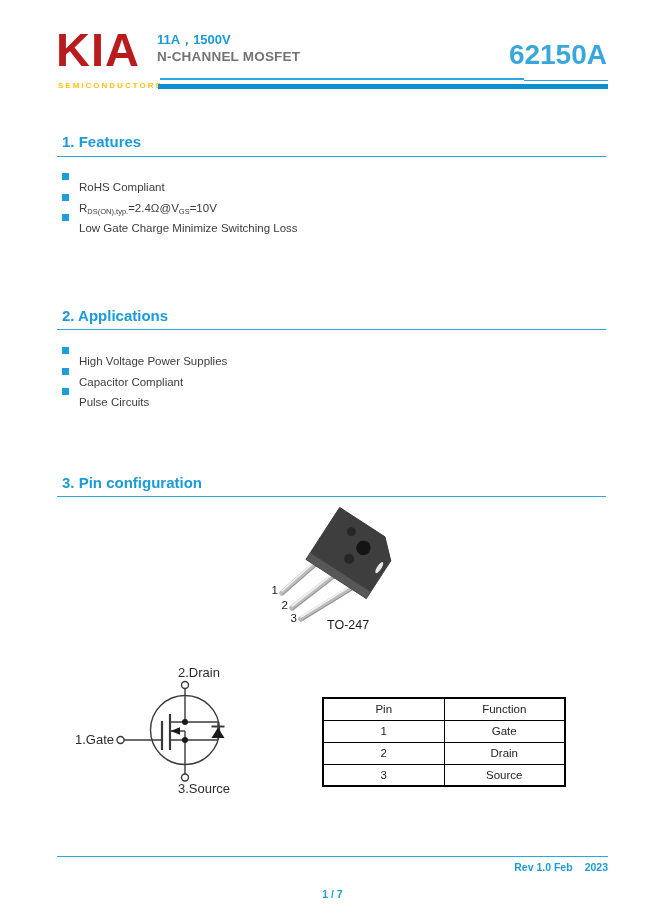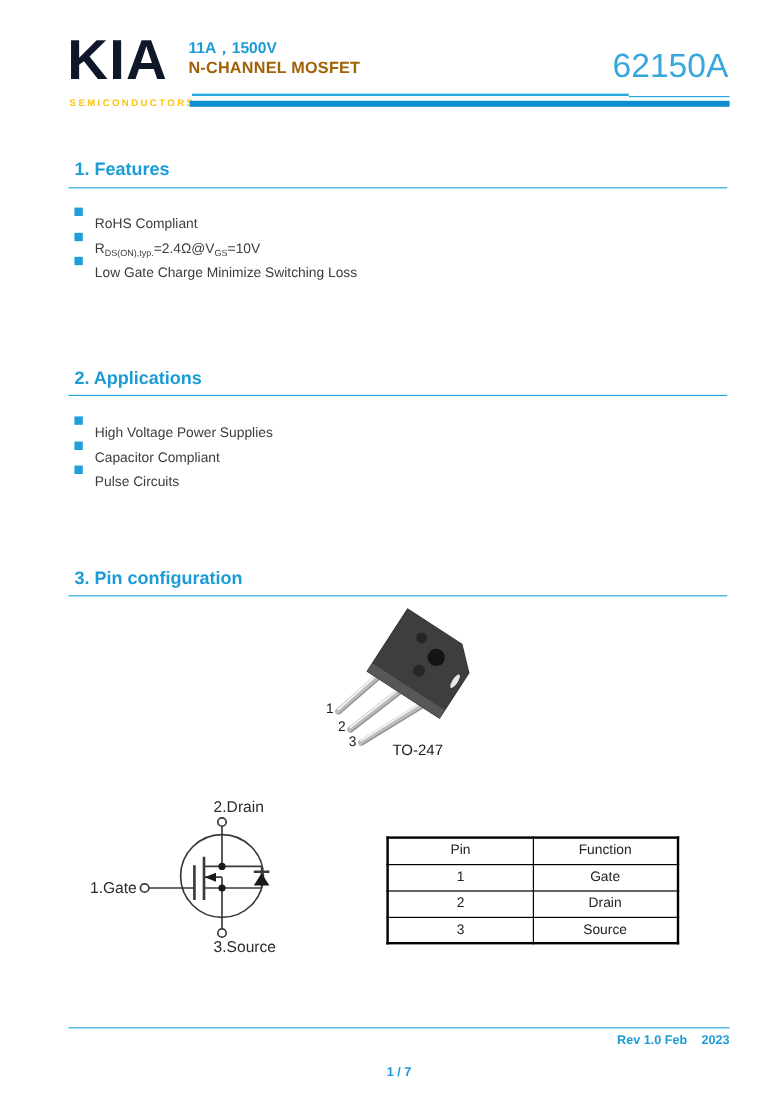--- a/index.html
+++ b/index.html
@@ -6,25 +6,25 @@
   html,body { background:#e8e8e8; }
   .page {
     position:relative; width:649px; height:917px; margin:0 auto;
     background:#ffffff; overflow:hidden;
     font-family:"Liberation Sans", sans-serif;
     -webkit-font-smoothing:antialiased;
   }
   .abs { position:absolute; }
 
   
-  .logo-kia   { left:56px; top:22px; font-size:47px; font-weight:700; color:#0f172a; letter-spacing:1px; }
+  .logo-kia   { left:56px; top:22px; font-size:47px; font-weight:700; color:#b91c1c; letter-spacing:1px; }
   .logo-tag   { left:58px; top:81px; font-size:8px; font-weight:700; color:#FFC20E; letter-spacing:2px; }
   .hdr-sub1   { left:157px; top:31px; font-size:13px; font-weight:700; color:#1B9CD6; }
-  .hdr-sub2   { left:157px; top:49px; font-size:13.5px; font-weight:700; color:#a16207; letter-spacing:.2px; }
-  .hdr-part   { left:400px; top:39px; width:207px; text-align:right; font-size:28px; font-weight:400; color:#39A7DB; }
+  .hdr-sub2   { left:157px; top:49px; font-size:13.5px; font-weight:700; color:#737373; letter-spacing:.2px; }
+  .hdr-part   { left:400px; top:39px; width:207px; text-align:right; font-size:28px; font-weight:700; color:#39A7DB; }
   .rule-thin-a  { left:160px; top:78px; width:364px; height:1.5px; background:#29A8E0; }
   .rule-thin-b  { left:524px; top:80px; width:84px; height:1.2px; background:#29A8E0; }
   .rule-thick   { left:158px; top:84px; width:450px; height:4.5px; background:#0E8FD0; }
 
   
   .sec-title { left:62px; font-size:15px; font-weight:700; color:#1B9CD6; }
   .sec-rule  { left:57px; width:549px; height:1.4px; background:#29A8E0; }
 
   .bullet-list { list-style:none; }
   .bullet-list li { display:flex; align-items:flex-start; height:20.6px;flex-direction:column; }

